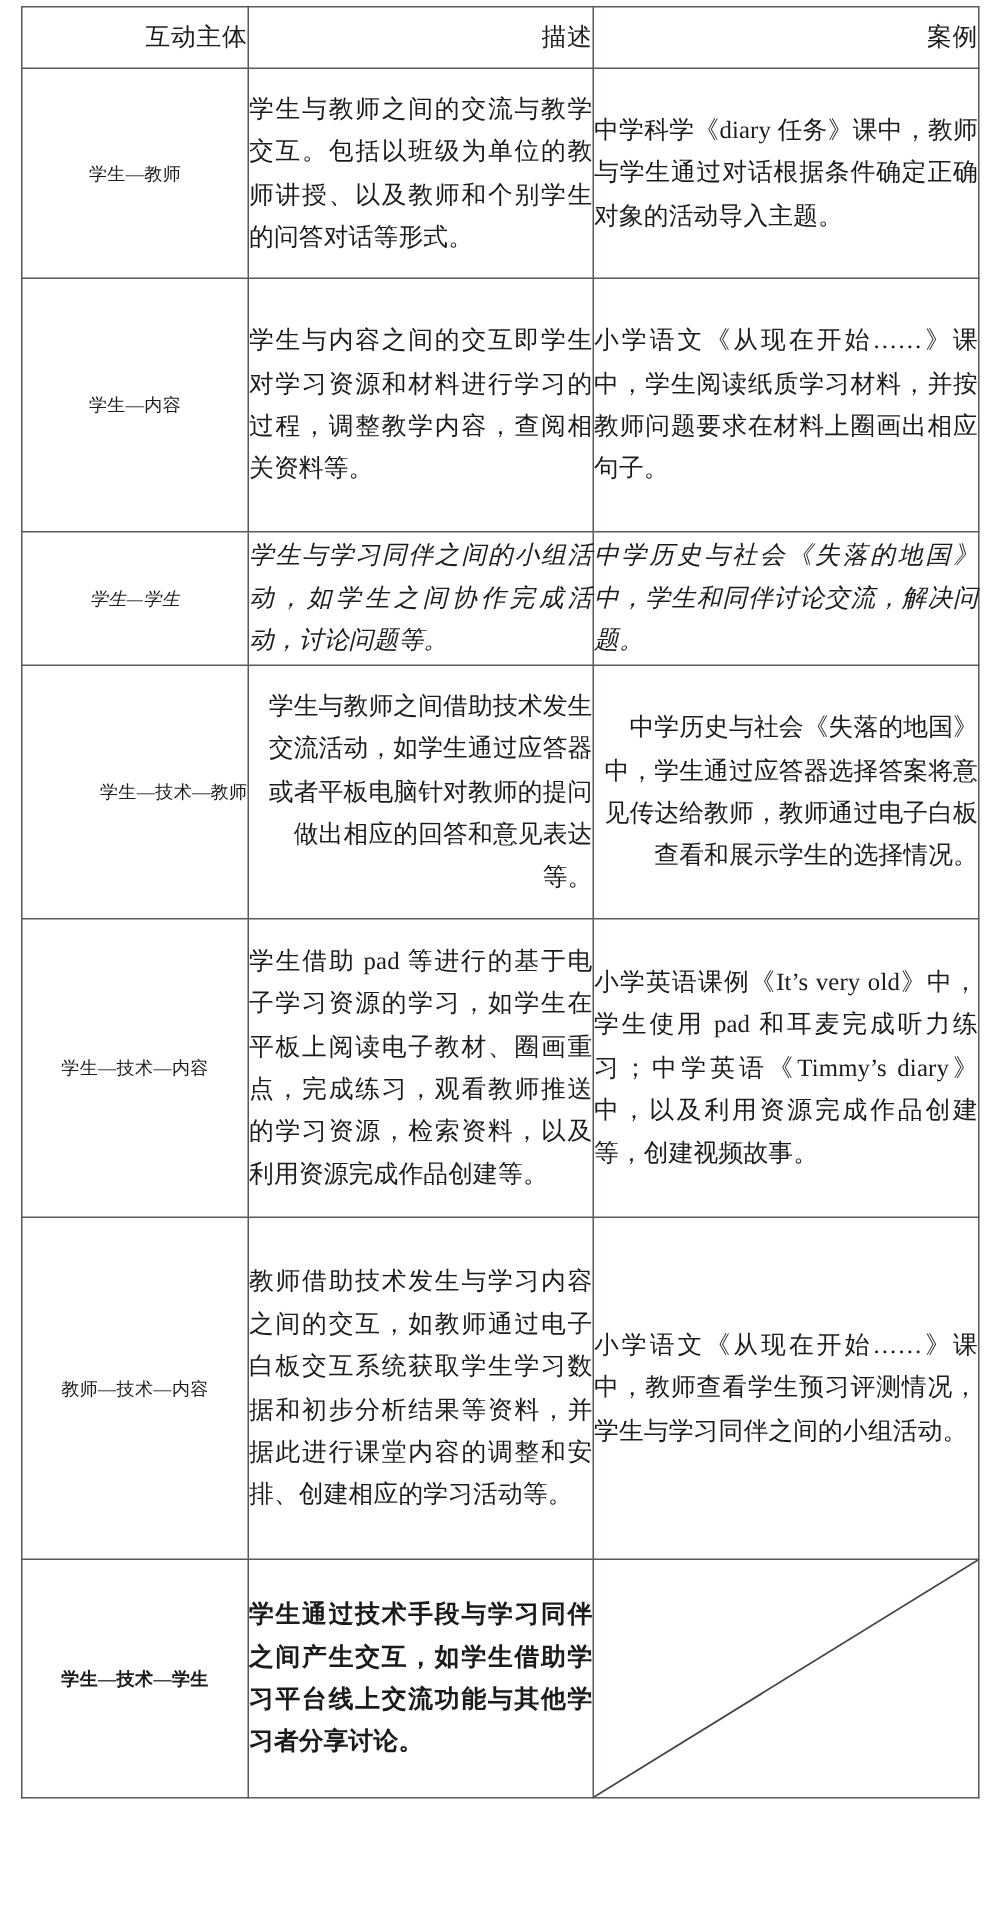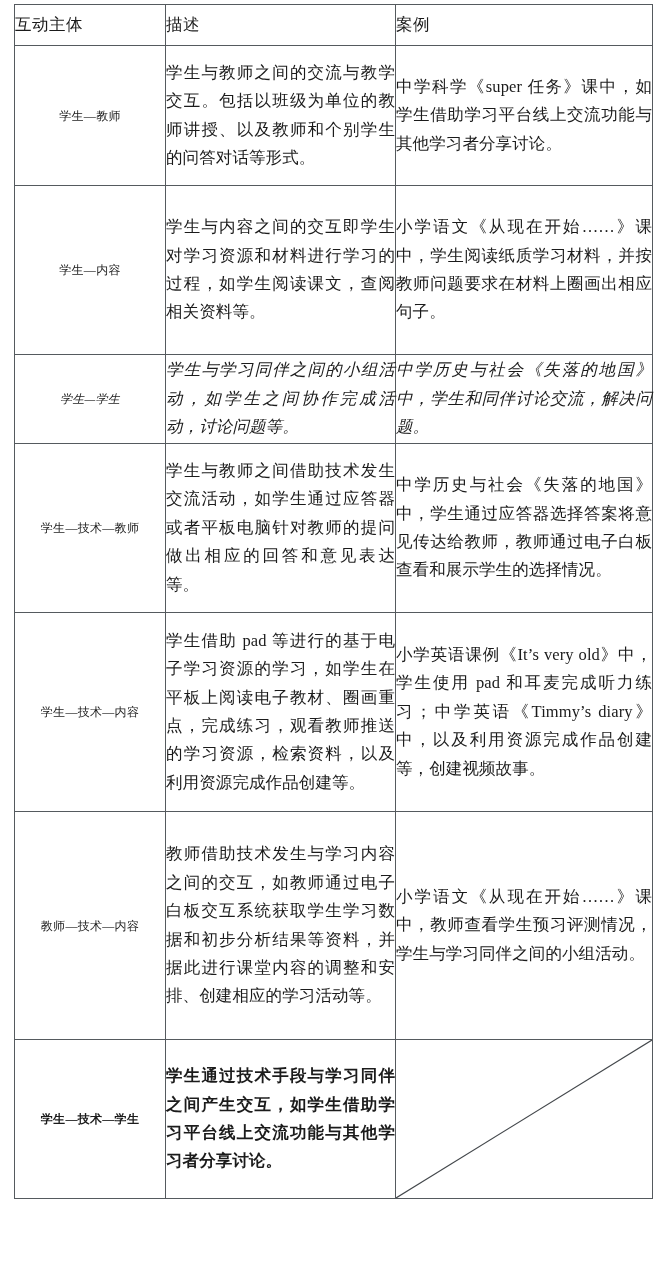--- a/index.html
+++ b/index.html
@@ -36,21 +36,21 @@
   table.matrix td {
     border: 1px solid #555a5e;
     vertical-align: middle;
     padding: 0;
     background: #ffffff;
   }
   table.matrix th {
     height: 40px;
     font-weight: normal;
     font-size: 16.5px;
-    text-align: left;
+    text-align: right;
     letter-spacing: 0.5px;
   }
   .subject-cell {
     text-align: center;
     font-size: 12px;
     letter-spacing: 0.3px;
     padding: 4px 2px;
     line-height: 1.5;
   }
   .body-cell {
@@ -77,21 +77,21 @@
   .diag-line {
     stroke: #44484c;
     stroke-width: 1.2;
     vector-effect: non-scaling-stroke;
   }
   
   tr.r-1 td { height: 139px; }
   tr.r-2 td { height: 168px; }
   tr.r-3 td { height: 88px; font-style: italic; }
   tr.r-4 td { height: 80px; }
-  tr.r-5 td { height: 168px; }
+  tr.r-5 td { height: 168px; text-align: right; }
   tr.r-6 td { height: 198px; }
   tr.r-7 td { height: 227px; }
   tr.r-8 td { height: 158px; font-weight: bold; }
 </style>
 </head>
 <body>
 
 <div id="page">
 
   <table class="matrix">
@@ -105,26 +105,26 @@
         <th>互动主体</th>
         <th>描述</th>
         <th>案例</th>
       </tr>
     </thead>
     <tbody>
 
       <tr class="r-1">
         <td class="subject-cell">学生—教师</td>
         <td class="body-cell">学生与教师之间的交流与教学交互。包括以班级为单位的教师讲授、以及教师和个别学生的问答对话等形式。</td>
-        <td class="body-cell">中学科学《super 任务》课中，如学生借助学习平台线上交流功能与其他学习者分享讨论。</td>
+        <td class="body-cell">中学科学《diary 任务》课中，教师与学生通过对话根据条件确定正确对象的活动导入主题。</td>
       </tr>
 
       <tr class="r-2">
         <td class="subject-cell">学生—内容</td>
-        <td class="body-cell">学生与内容之间的交互即学生对学习资源和材料进行学习的过程，如学生阅读课文，查阅相关资料等。</td>
+        <td class="body-cell">学生与内容之间的交互即学生对学习资源和材料进行学习的过程，调整教学内容，查阅相关资料等。</td>
         <td class="body-cell">小学语文《从现在开始……》课中，学生阅读纸质学习材料，并按教师问题要求在材料上圈画出相应句子。</td>
       </tr>
 
       <tr class="r-3">
         <td class="subject-cell">学生—学生</td>
         <td class="body-cell">学生与学习同伴之间的小组活动，如学生之间协作完成活动，讨论问题等。</td>
         <td class="body-cell">中学历史与社会《失落的地国》中，学生和同伴讨论交流，解决问题。</td>
       </tr>
 
 

